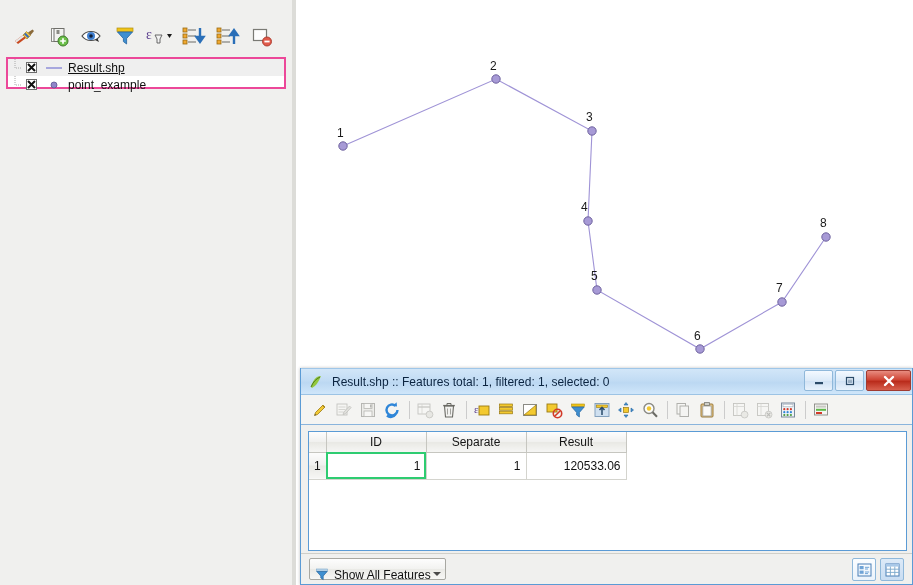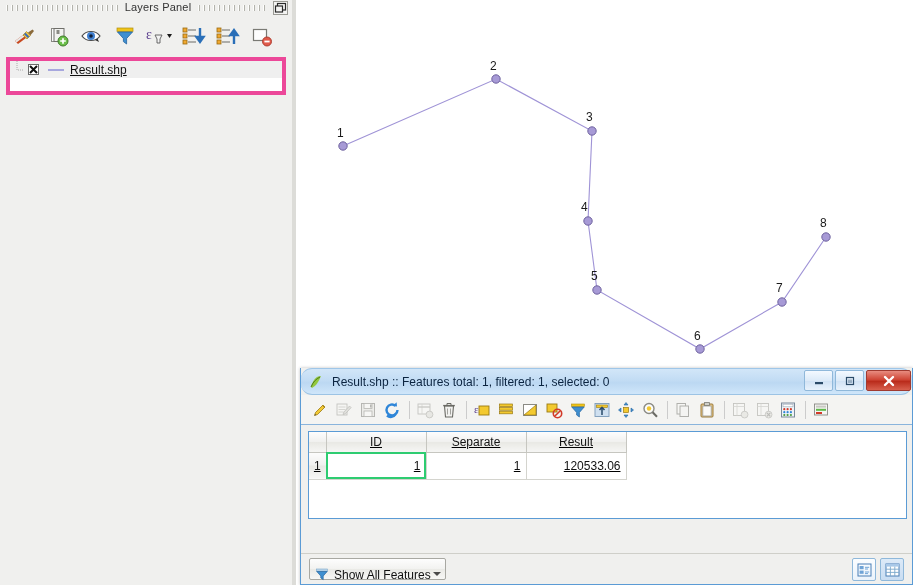--- a/index.html
+++ b/index.html
@@ -82,23 +82,23 @@
   .lt-btn {
     width: 34px; height: 34px;
     display: flex; align-items: center; justify-content: center;
     position: relative;
   }
   .lt-btn svg { display:block; }
 
   #layers-tree {
     position: absolute;
     left: 6px; top: 57px;
-    width: 280px; height: 38px;
+    width: 280px; height: 32px;
     background: #ffffff;
-    border: 4px solid #ec4899;
+    border: 2px solid #ec4899;
     box-sizing: border-box;
   }
   .layer-row {
     position: relative;
     height: 17px;
     display: flex;
     align-items: center;
     padding-left: 10px;
     box-sizing: border-box;
   }
@@ -169,21 +169,20 @@
   }
   #attr-titlebar {
     position: relative;
     height: 27px;
     background: linear-gradient(to bottom, #d2e6f8 0%, #c2dcf4 45%, #bcd8f2 55%, #cfe6fa 100%);
     border-top: 1px solid #9fc6e8;
     border-bottom: 1px solid #9cc3e4;
     display: flex;
     align-items: center;
     box-sizing: border-box;
-    border-radius: 11px;
   }
   #attr-app-icon { margin-left: 7px; width: 16px; height: 16px; display:flex; align-items:center; }
   #attr-title-text {
     margin-left: 8px;
     font-size: 12px;
     color: #0b2440;
     white-space: nowrap;
   }
   .win-btns { position: absolute; right: 1px; top: 1px; display: flex; }
   .win-btn {
@@ -220,26 +219,25 @@
   .at-sep {
     width: 1px; height: 18px;
     background: #cccccc;
     margin: 0 4px;
     flex: 0 0 auto;
   }
 
   #attr-table-wrap {
     position: absolute;
     left: 7px; top: 63px;
-    width: 599px; height: 88px;
+    width: 599px; height: 120px;
     background: #ffffff;
     border: 1px solid #5b9bd5;
     box-sizing: border-box;
     overflow: hidden;
-    text-decoration: underline;
   }
   table.attr-table {
     border-collapse: collapse;
     table-layout: fixed;
     font-size: 12px;
   }
   table.attr-table th {
     height: 20px;
     background: linear-gradient(to bottom, #fdfdfd 0%, #f0f0ee 50%, #e8e8e4 51%, #f6f6f4 100%);
     border-right: 1px solid #c6c6c0;
@@ -315,31 +313,20 @@
   .view-toggle.off { right: 36px; background: linear-gradient(to bottom,#fbfdff,#eaf3fb); }
   .view-toggle.on  { right: 8px;  background: linear-gradient(to bottom,#dceaf8,#c9ddf2); }
 </style>
 </head>
 <body>
 
 <div id="root">
 
   <div id="layers-panel">
 
-    <div id="layers-panel-titlebar">
-      <div class="grip left"></div>
-      <div id="layers-panel-title">Layers Panel</div>
-      <div class="grip right"></div>
-      <div id="layers-panel-float-btn">
-        <svg width="13" height="12" viewBox="0 0 13 12">
-          <rect x="3.5" y="1.5" width="8" height="6.5" fill="none" stroke="#2a2a2a" stroke-width="1.2"></rect>
-          <rect x="1.5" y="4" width="7" height="6" fill="#f4f4f2" stroke="#2a2a2a" stroke-width="1.2"></rect>
-        </svg>
-      </div>
-    </div>
 
     <div id="layers-toolbar">
 
       <div class="lt-btn">
         <svg width="26" height="24" viewBox="0 0 26 24">
           <path d="M4 17 L12 11 L15 14 L7 20 Z" fill="#c8491f"></path>
           <path d="M4 17 L12 11 L13.5 12.5 L5.5 18.5 Z" fill="#e8e8e8"></path>
           <path d="M12 11 L15.5 7.5 L19.5 11.5 L16 15 Z" fill="#f5c542" stroke="#9a7a12" stroke-width="0.6"></path>
           <path d="M13.8 9.5 L17.5 13.2" stroke="#3d6fb5" stroke-width="2.2"></path>
           <path d="M17 8.5 L21.5 5.5 L23 7 L19.5 11.3 Z" fill="#8a6a3a"></path>
@@ -421,20 +408,36 @@
           </svg>
         </div>
         <div class="layer-symbol">
           <svg width="18" height="6" viewBox="0 0 18 6">
               <path d="M1 3h16" stroke="#8f8fd8" stroke-width="1.5"></path>
             </svg>
         </div>
         <div class="layer-name underline">Result.shp</div>
       </div>
 
+      <div class="layer-row">
+        <svg class="tree-branch" viewBox="0 0 14 17">
+          <path d="M3 -8 v17 h7" stroke="#aaaaaa" stroke-width="1" fill="none" stroke-dasharray="1,1"></path>
+        </svg>
+        <div class="chk">
+          <svg width="9" height="9" viewBox="0 0 9 9">
+            <path d="M1 1 L8 8 M8 1 L1 8" stroke="#111111" stroke-width="2"></path>
+          </svg>
+        </div>
+        <div class="layer-symbol">
+          <svg width="12" height="12" viewBox="0 0 12 12">
+              <circle cx="6" cy="6" r="3" fill="#8f85c9" stroke="#5c5491" stroke-width="0.8"></circle>
+            </svg>
+        </div>
+        <div class="layer-name">point_example</div>
+      </div>
 
     </div>
   </div>
 
   <div id="panel-splitter"></div>
 
   <div id="map-canvas">
     <svg id="map-svg" width="617" height="585" viewBox="0 0 617 585">
       <polyline id="map-line" fill="none" stroke="#9f93d6" stroke-width="1.1" points="47,146 200,79 296,131 292,221 301,290 404,349 486,302 530,237"></polyline>
       <g id="map-points">

